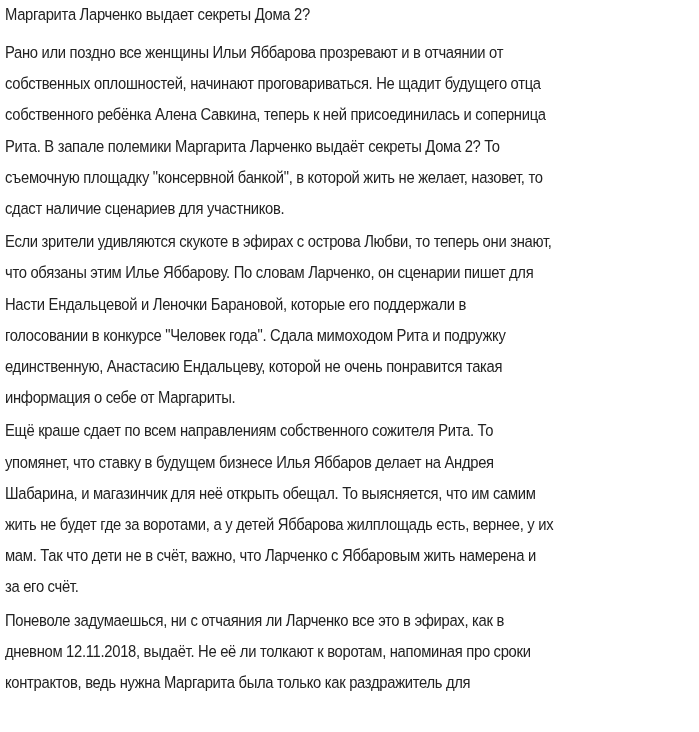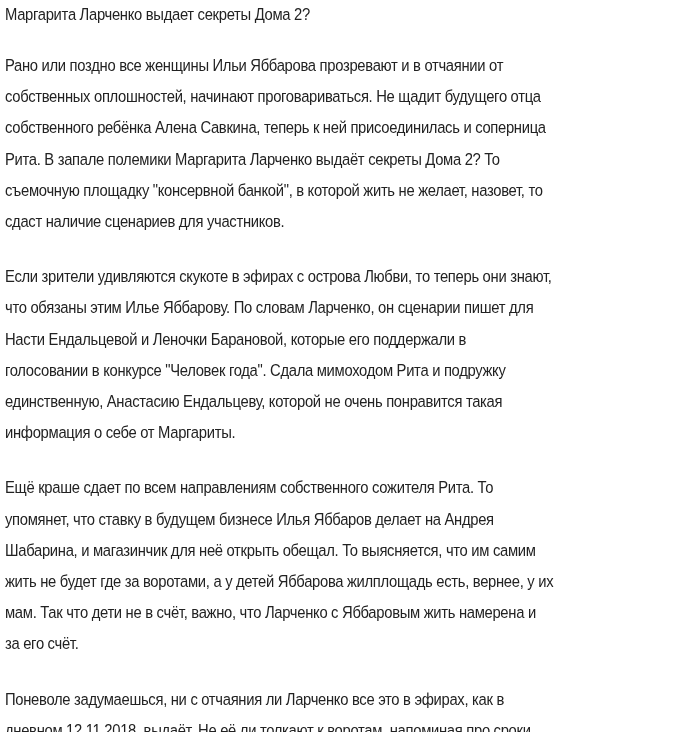--- a/index.html
+++ b/index.html
@@ -11,22 +11,22 @@
   .article { padding: 0 4px 0 5px; }
   .line {
     font-size: 17.2px;
     line-height: 31.2px;
     white-space: nowrap;
     letter-spacing: -0.35px;
     transform: scaleX(0.86);
     transform-origin: left center;
   }
   .title { margin-top: 0; height: 31px; line-height: 31px; position: relative; top: -1px; }
-  .para { margin-top: 24px; }
-  .para.first { margin-top: 19px; }
+  .para { margin-top: 2px; }
+  .para.first { margin-top: 6px; }
 </style>
 </head>
 <body>
 
 <div class="article">
   <div class="line title">Маргарита Ларченко выдает секреты Дома 2?</div>
 
   <div class="para first">
     <div class="line">Рано или поздно все женщины Ильи Яббарова прозревают и в отчаянии от</div>
     <div class="line">собственных оплошностей, начинают проговариваться. Не щадит будущего отца</div>

